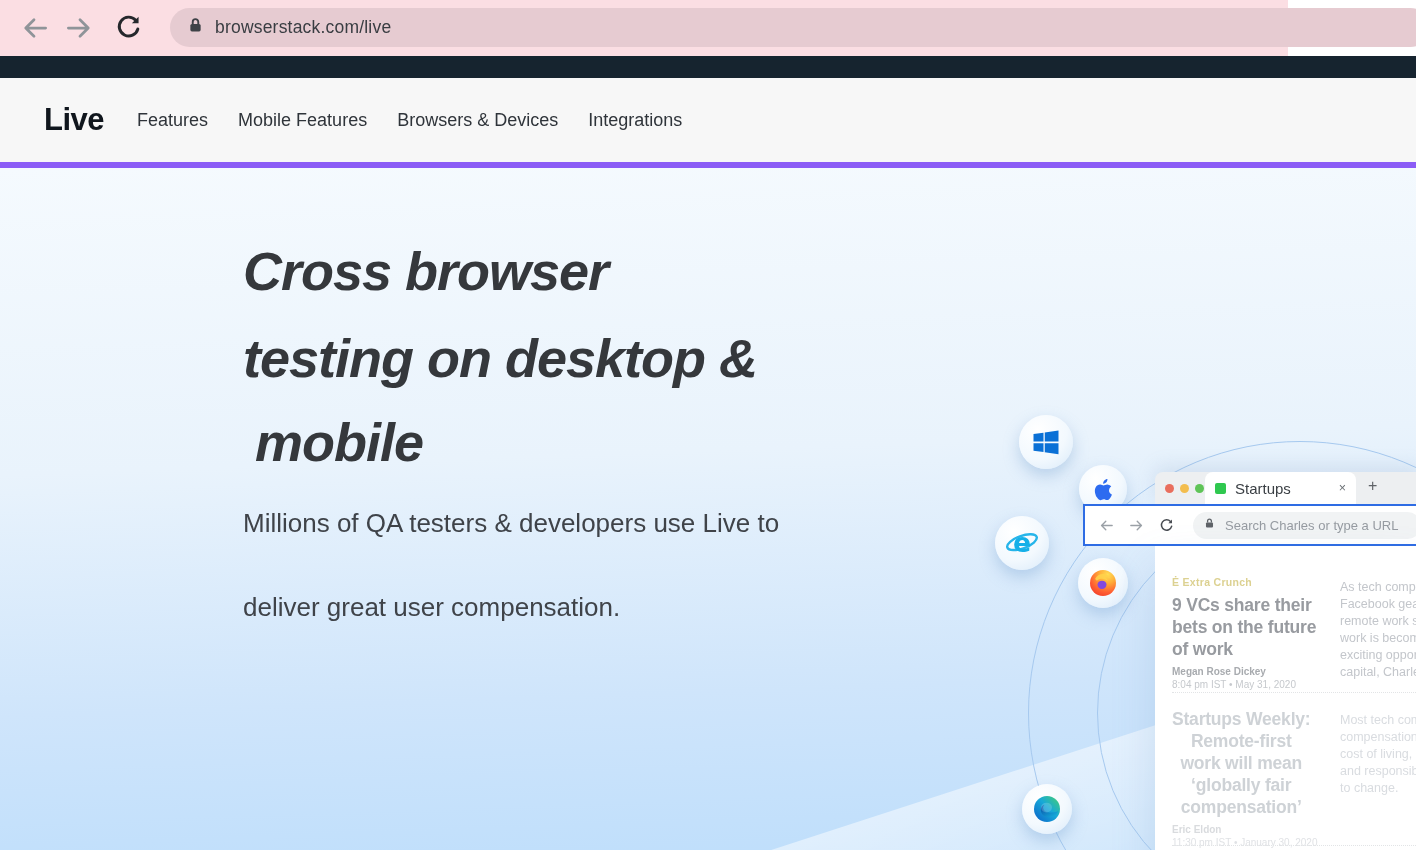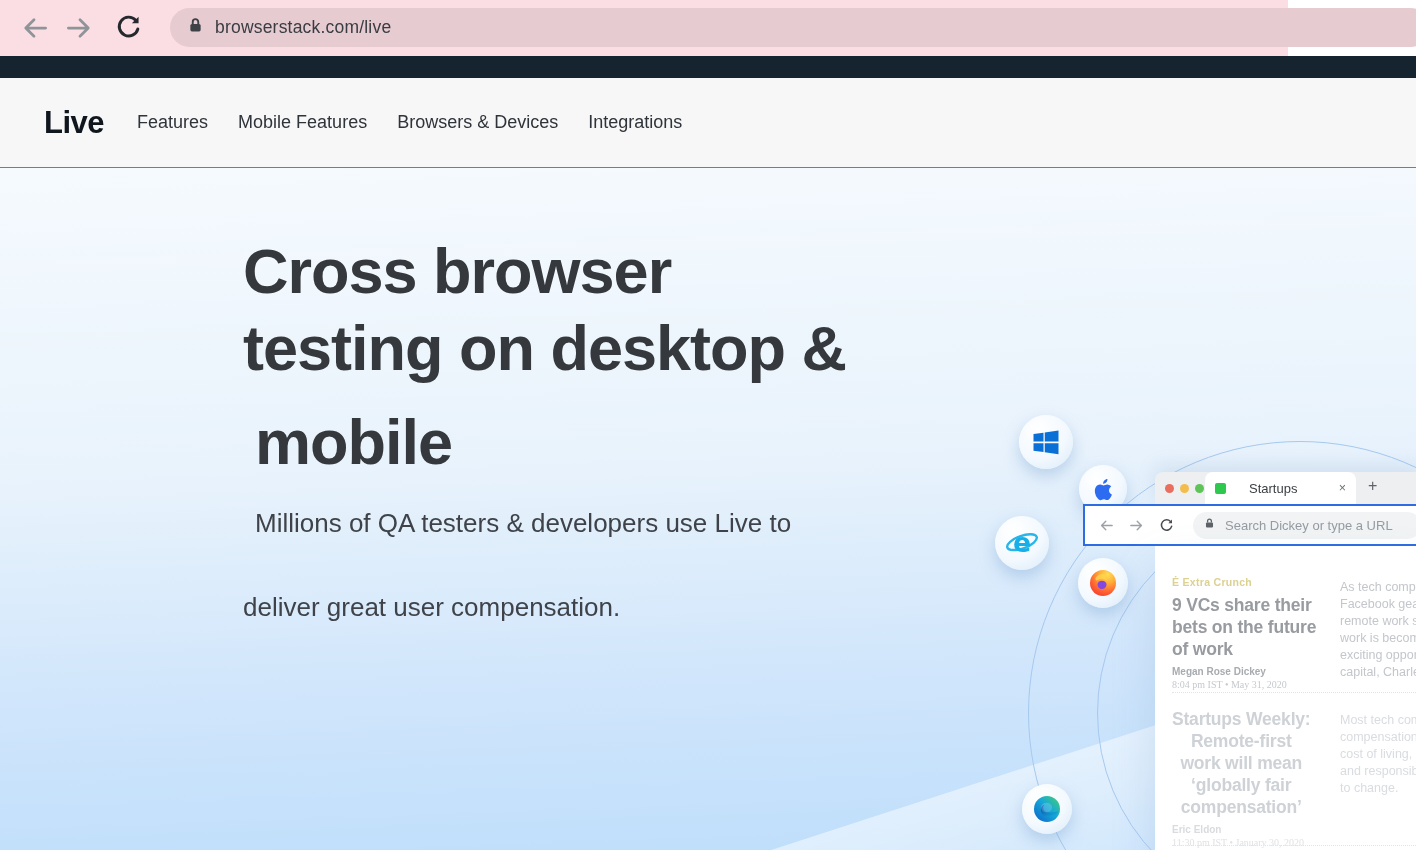--- a/index.html
+++ b/index.html
@@ -12,67 +12,67 @@
   .chrome .navbtn { position:absolute; top:13px; width:30px; height:30px; }
   .chrome .back { left:20px; } .chrome .fwd { left:64px; } .chrome .reload { left:113px; top:12px; }
   .urlpill { position:absolute; left:170px; top:8px; width:1260px; height:39px; border-radius:20px;
              background:#e6cbd1; display:flex; align-items:center; padding-left:16px; }
   .urlpill .url { font-size:17.5px; color:#393d42; margin-left:10px; letter-spacing:.2px; }
 
   .statusstrip { position:absolute; left:0; top:56px; width:1416px; height:22px; background:#16242f; }
 
   
   .topnav { position:absolute; left:0; top:78px; width:1416px; height:90px; background:#f7f7f7;
-            border-bottom:1px solid #8b5cf6; display:flex; align-items:center; padding-left:44px; }
+            border-bottom:6px solid #8b5cf6; display:flex; align-items:center; padding-left:44px; }
   .brand { font-size:31px; font-weight:700; color:#10161d; margin-right:33px; letter-spacing:-.5px; }
   .navlink { font-size:18px; color:#2f343a; margin-right:30px; cursor:pointer; }
 
   
   .hero { position:absolute; left:0; top:168px; width:1416px; height:682px;
           background:linear-gradient(178deg,#f5fafe 0%, #e9f3fc 42%, #cfe5fb 75%, #bedefb 100%); }
   .wedge { position:absolute; left:800px; top:560px; width:760px; height:420px; transform:rotate(-18deg);
            background:linear-gradient(180deg, rgba(255,255,255,.5), rgba(255,255,255,0) 70%); }
-  .h1line { position:absolute; left:243px; font-size:63px; line-height:77px; font-weight:700;
-            color:#35383c; letter-spacing:-1px; white-space:nowrap; }
+  .h1line { position:absolute; left:243px; font-size:54px; line-height:77px; font-weight:700;
+            color:#35383c; letter-spacing:-1px; white-space:nowrap;font-style:italic; }
   .pline  { position:absolute; left:243px; font-size:26px; line-height:42px; color:#3f4349; white-space:nowrap; }
 
   
   .arc { position:absolute; border:1.6px solid #a6c9ef; border-radius:50%; }
   .arc.outer { left:1028px; top:273px; width:544px; height:544px; }
   .arc.inner { left:1097px; top:342px; width:406px; height:406px; }
   .badge { position:absolute; border-radius:50%;
            background:radial-gradient(circle at 35% 28%, #ffffff 0%, #f3f9fe 55%, #d8e9f9 100%);
            box-shadow:0 7px 16px rgba(110,155,205,.38); display:flex; align-items:center; justify-content:center; }
   .badge svg { display:block; }
 
   
   .mock-tabbar { position:absolute; left:1155px; top:304px; width:265px; height:32px;
                  background:#edeff1; border-radius:8px 0 0 0; box-shadow:0 -6px 18px rgba(120,150,190,.18); }
   .light { position:absolute; top:11.5px; width:9px; height:9px; border-radius:50%; }
   .mock-tab { position:absolute; left:50px; top:0; width:151px; height:32px; background:#fff;
               border-radius:8px 8px 0 0; display:flex; align-items:center; padding:0 10px; }
   .mock-favicon { width:11px; height:11px; background:#2fc84f; border-radius:2px; flex:0 0 auto; }
-  .mock-tabtitle { font-size:13px; color:#3a3f44; margin-left:23px; }
+  .mock-tabtitle { font-size:15px; color:#3a3f44; margin-left:9px; }
   .mock-tabclose { margin-left:auto; color:#6b7075; font-size:12.5px; }
   .mock-newtab { position:absolute; left:213px; top:5px; font-size:16px; color:#5f6368; }
 
   .mock-addr { position:absolute; left:1083px; top:336px; width:340px; height:42px; background:#fff;
                border:2px solid #2e6ce4; display:flex; align-items:center; padding-left:13px; }
   .mock-addr .sbtn { margin-right:13px; display:flex; }
   .mock-pill { flex:1; height:27px; background:#f1f3f4; border-radius:14px; margin-left:5px;
                display:flex; align-items:center; padding-left:10px; }
   .mock-pill .ph { font-size:13px; color:#969ba1; margin-left:9px; white-space:nowrap; }
 
   .mock-card { position:absolute; left:1155px; top:378px; width:265px; height:389px; background:#fff;
                overflow:hidden; box-shadow:0 22px 40px rgba(110,150,200,.22); }
   .mc { position:absolute; white-space:nowrap; }
   .a-tag   { font-size:10.5px; font-weight:700; color:#dcd191; letter-spacing:.3px; }
   .a-title { font-size:17.5px; font-weight:700; line-height:22px; letter-spacing:-.2px; }
   .a-author{ font-size:10px; font-weight:700; }
-  .a-date  { font-size:10px;font-family:Liberation Serif, serif; }
+  .a-date  { font-size:10px; }
   .a-ex    { font-size:12.5px; line-height:17px; }
   .t1 { color:#989ba0; } .au1 { color:#a8abaf; } .dt1 { color:#c6c9cd; } .ex1 { color:#c3c6cb; }
   .t2 { color:#ced2d6;text-align:center; } .au2 { color:#d9dbde; } .dt2 { color:#e0e2e5; } .ex2 { color:#d9dce0; }
   .sep { position:absolute; left:17px; width:248px; border-top:1.5px dotted #e2e4e6; }
 </style>
 </head>
 <body>
 
 <div class="page">
 
@@ -199,21 +199,21 @@
             <path d="M19.8 3.6v5.2h-5.2z" fill="#4a4e53"></path>
           </svg>
       </span>
       <div class="mock-pill">
         <span>
           <svg width="13" height="13" viewBox="0 0 24 24">
               <rect x="5.5" y="10" width="13" height="9.5" rx="2" fill="#5f6368"></rect>
               <path d="M8.5 10V7.5a3.5 3.5 0 0 1 7 0V10" fill="none" stroke="#5f6368" stroke-width="2.4"></path>
             </svg>
         </span>
-        <span class="ph">Search Dickey or type a URL</span>
+        <span class="ph">Search Charles or type a URL</span>
       </div>
     </div>
 
     <div class="mock-card">
 
       <div class="mc a-tag" style="left:17px; top:30px;">Ė Extra Crunch</div>
       <div class="mc a-title t1" style="left:17px; top:48px;">
         <div>9 VCs share their</div>
         <div>bets on the future</div>
         <div>of work</div>
@@ -244,21 +244,21 @@
         <div>compensation on</div>
         <div>cost of living, in a</div>
         <div>and responsibilitie</div>
         <div>to change.</div>
       </div>
       <div class="sep" style="top:299px;"></div>
 
     </div>
 
     <div class="h1line" style="top: 65px;">Cross browser</div>
-    <div class="h1line" style="top: 142px;">testing on desktop &amp;</div>
+    <div class="h1line" style="top: 152px;">testing on desktop &amp;</div>
     <div class="h1line" style="top: 236px; margin-left: 12px;">mobile</div>
 
-    <div class="pline" style="top: 334px; margin-left: 12px;">Millions of QA testers &amp; developers use Live to</div>
+    <div class="pline" style="top: 334px;">Millions of QA testers &amp; developers use Live to</div>
     <div class="pline" style="top: 418px;">deliver great user compensation.</div>
 
   </div>
 
 </div>
 
 </body></html>

